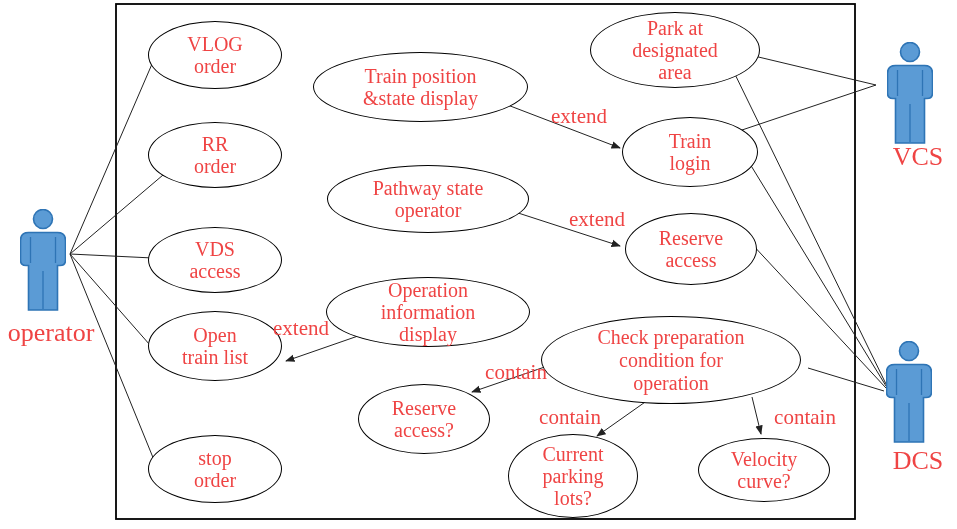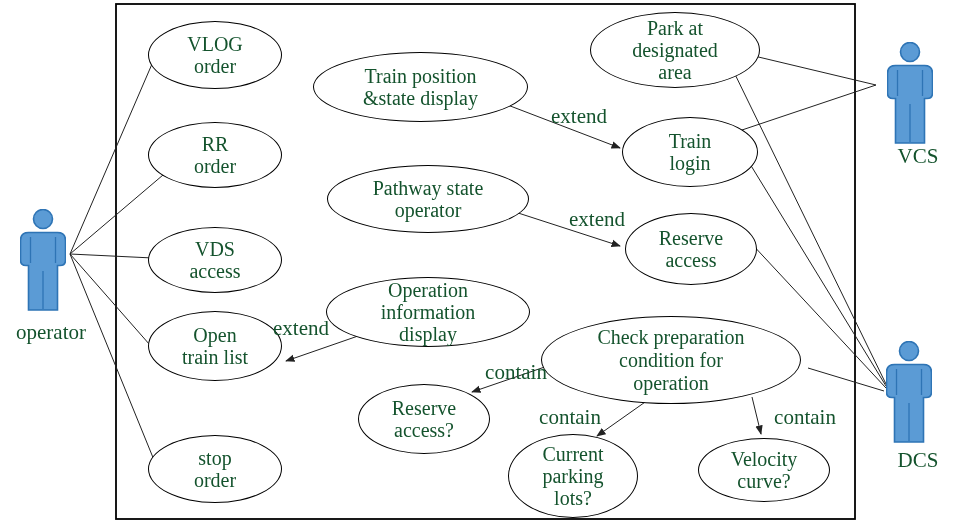--- a/index.html
+++ b/index.html
@@ -1,34 +1,34 @@
 <!DOCTYPE html>
 <html><head>
 <meta charset="utf-8">
 <style>
   html,body{margin:0;padding:0;background:#fff;}
   .canvas{
     position:relative;width:957px;height:529px;background:#fff;
-    font-family:"Liberation Serif","DejaVu Serif",serif;color:#14532d;overflow:hidden;
+    font-family:"Liberation Serif","DejaVu Serif",serif;color:#ef4444;overflow:hidden;
   }
   svg.wires{position:absolute;left:0;top:0;width:957px;height:529px;}
   .node{
     position:absolute;border:1.5px solid #000;border-radius:50%;
     background:#fff;display:flex;align-items:center;justify-content:center;
     text-align:center;box-sizing:border-box;z-index:2;
   }
   .node-label{white-space:pre-line;font-size:20px;line-height:22px;}
   .node.big .node-label{line-height:23px;}
   .edge-label{
     position:absolute;transform:translate(-50%,-50%);
     font-size:21px;line-height:19px;z-index:3;white-space:nowrap;
   }
   .actor-label{
     position:absolute;transform:translate(-50%,-50%);
-    font-size:21px;line-height:21px;z-index:3;white-space:nowrap;
+    font-size:26px;line-height:21px;z-index:3;white-space:nowrap;
   }
   .person-shape{fill:#5B9BD5;stroke:#2E74B5;stroke-width:1.6;}
   .person-detail{fill:none;stroke:#2E74B5;stroke-width:1.3;}
   .assoc{stroke:#222;stroke-width:1;fill:none;}
   .arrow{stroke:#222;stroke-width:1;fill:none;}
   .boundary{fill:none;stroke:#000;stroke-width:1.8;}
 </style>
 </head>
 <body>
 

